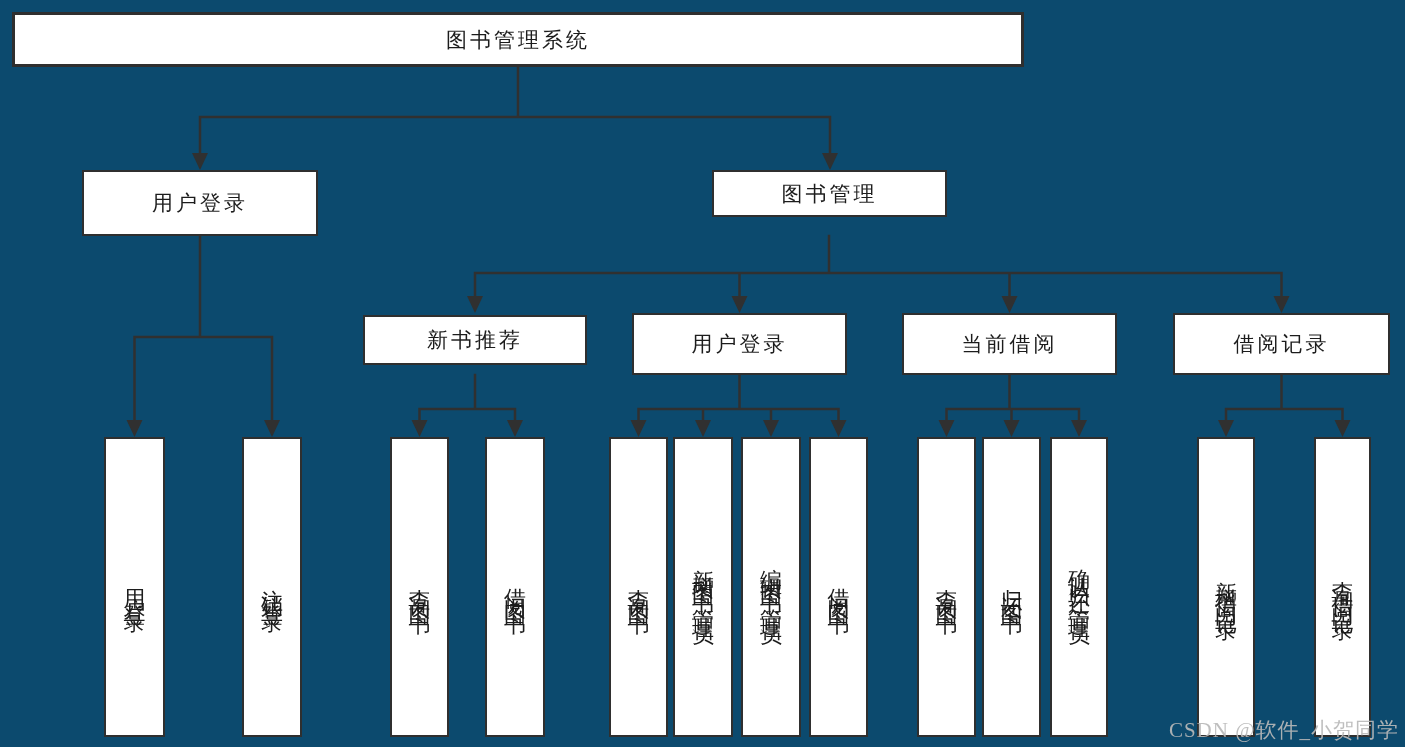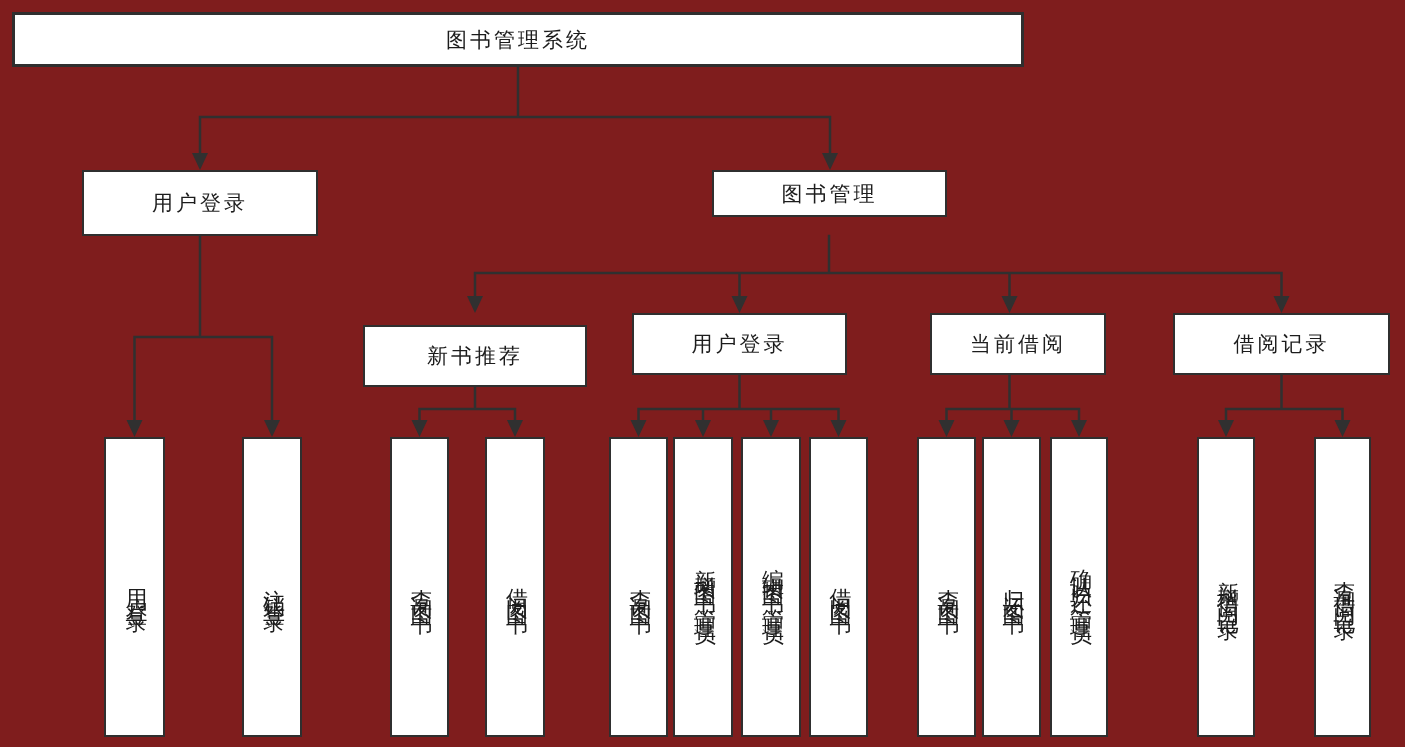--- a/index.html
+++ b/index.html
@@ -1,18 +1,18 @@
 <!DOCTYPE html>
 <html><head>
 <meta charset="utf-8">
 <style>
   html,body{margin:0;padding:0;background:#ffffff;}
   .stage{
-    position:relative;width:1405px;height:747px;background:#7f1d1d;
-    font-family:Liberation Mono, monospace;color:#1c1c1c;overflow:hidden;
+    position:relative;width:1405px;height:747px;background:#0c4a6e;
+    font-family:Liberation Serif, serif;color:#1c1c1c;overflow:hidden;
   }
   .wires{position:absolute;left:0;top:0;z-index:1;}
   .node{
     position:absolute;box-sizing:border-box;background:#ffffff;
     border:2.5px solid #2f2f2f;display:flex;align-items:center;justify-content:center;
     z-index:2;
   }
   .root{border-width:3px;}
   .hnode{font-size:21px;letter-spacing:3px;white-space:nowrap;}
   .vnode{font-size:22px;}
@@ -67,27 +67,27 @@
     <span>图书管理系统</span>
   </div>
 
   <div class="node hnode" style="left:82px;top:170px;width:236px;height:66px">
     <span>用户登录</span>
   </div>
   <div class="node hnode" style="left:712px;top:170px;width:235px;height:47px">
     <span>图书管理</span>
   </div>
 
-  <div class="node hnode" style="left:363px;top:325px;width:224px;height:62px">
+  <div class="node hnode" style="left:363px;top:315px;width:224px;height:50px">
     <span>新书推荐</span>
   </div>
   <div class="node hnode" style="left:632px;top:313px;width:215px;height:62px">
     <span>用户登录</span>
   </div>
-  <div class="node hnode" style="left:930px;top:313px;width:176px;height:62px">
+  <div class="node hnode" style="left:902px;top:313px;width:215px;height:62px">
     <span>当前借阅</span>
   </div>
   <div class="node hnode" style="left:1173px;top:313px;width:217px;height:62px">
     <span>借阅记录</span>
   </div>
 
   <div class="node vnode" style="left:104px;top:437px;width:61px;height:300px">
     <span class="vtext">用户登录</span>
   </div>
   <div class="node vnode" style="left:242px;top:437px;width:60px;height:300px">
@@ -124,13 +124,14 @@
     <span class="vtext">确认归还（管理员）</span>
   </div>
 
   <div class="node vnode" style="left:1197px;top:437px;width:58px;height:300px">
     <span class="vtext">新增借阅记录</span>
   </div>
   <div class="node vnode" style="left:1314px;top:437px;width:57px;height:300px">
     <span class="vtext">查询借阅记录</span>
   </div>
 
+  <div class="watermark">CSDN @软件_小贺同学</div>
 </div>
 
 </body></html>

